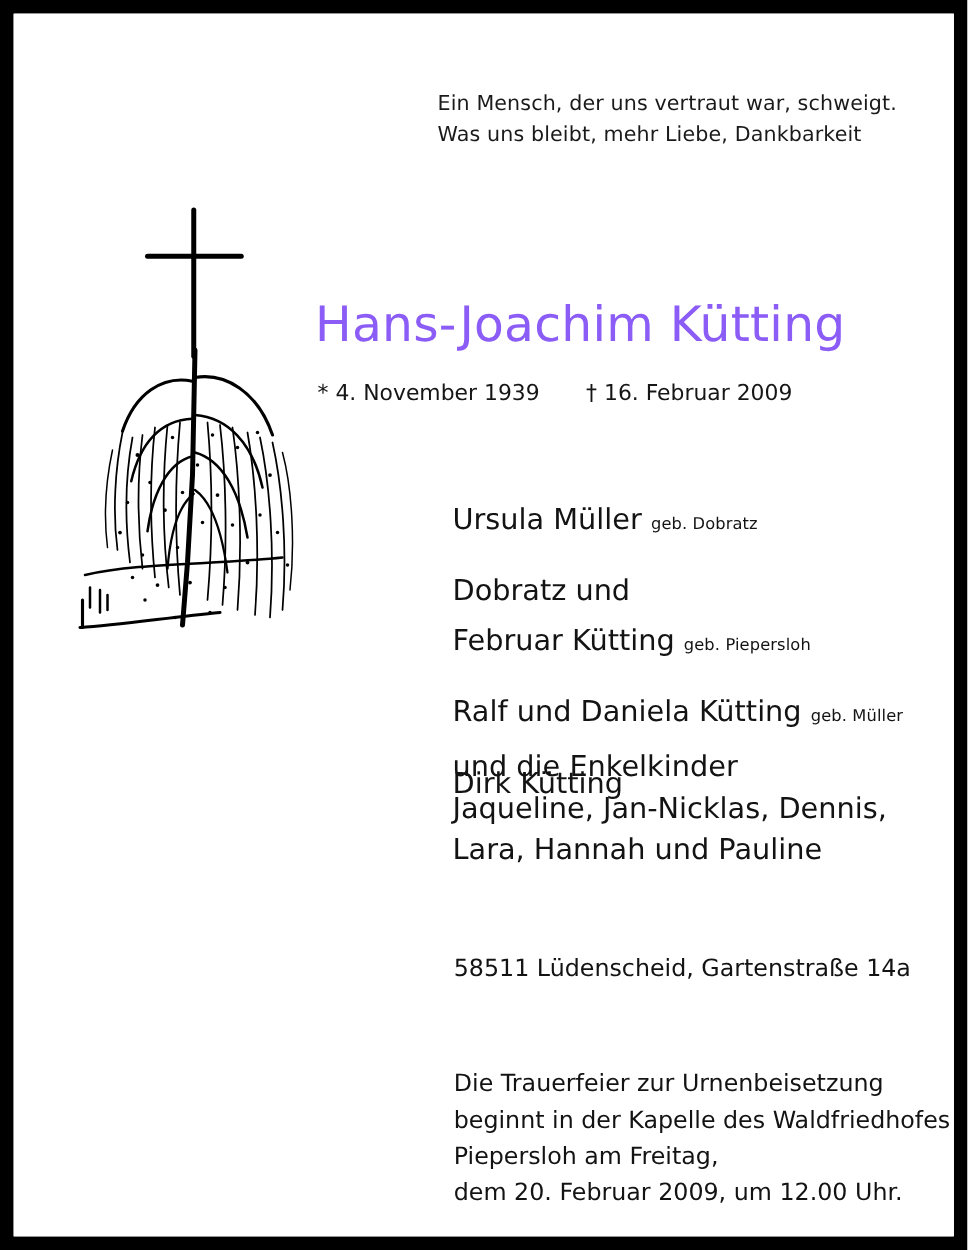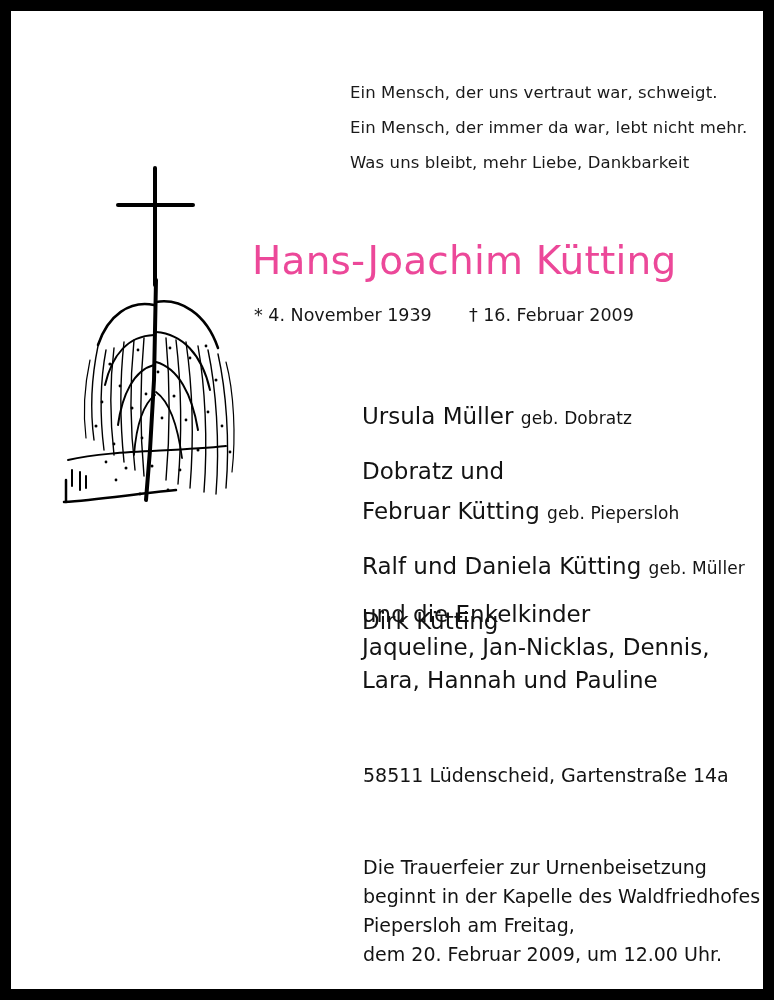--- a/index.html
+++ b/index.html
@@ -34,31 +34,31 @@
   .verse {
     position: absolute;
     left: 330px;
     top: 50px;
     width: 400px;
     font-size: 16.5px;
     line-height: 25px;
     color: #1a1a1a;
     letter-spacing: 0.1px;
   }
-  .verse div { white-space: nowrap; margin-top: 10px; }
+  .verse div { white-space: nowrap; }
 
   
   .name {
     position: absolute;
     left: 232px;
     top: 218px;
     width: 500px;
     font-size: 39px;
     line-height: 46px;
-    color: #ec4899;
+    color: #8b5cf6;
     letter-spacing: 0.2px;
   }
   .dates {
     position: absolute;
     left: 234px;
     top: 283px;
     width: 500px;
     font-size: 17.5px;
     line-height: 24px;
     color: #161616;
@@ -72,21 +72,21 @@
     top: 376px;
     width: 420px;
   }
   .fam-line {
     font-size: 23px;
     line-height: 40px;
     color: #131313;
     white-space: nowrap;
   }
   .fam-line .nee {
-    font-size: 17px;
+    font-size: 13px;
     letter-spacing: 0.1px;
   }
   .fam-gap-top { margin-top: 13px; }
 
   .grandkids {
     position: absolute;
     left: 342px;
     top: 578px;
     width: 420px;
   }
@@ -205,21 +205,20 @@
           <circle cx="118" cy="340" r="1.4"></circle>
             <circle cx="66" cy="330" r="1.4"></circle>
           <circle cx="56" cy="312" r="1.4"></circle>
             <circle cx="90" cy="344" r="1.4"></circle>
         </g>
       </svg>
     </div>
 
     <div class="verse">
       <div>Ein Mensch, der uns vertraut war, schweigt.</div>
-      <div>Ein Mensch, der immer da war, lebt nicht mehr.</div>
       <div>Was uns bleibt, mehr Liebe, Dankbarkeit</div>
     </div>
 
     <div class="name">Hans-Joachim Kütting</div>
 
     <div class="dates">
       <span>* 4. November 1939</span>
       <span class="gap"></span>
       <span>† 16. Februar 2009</span>
     </div>

